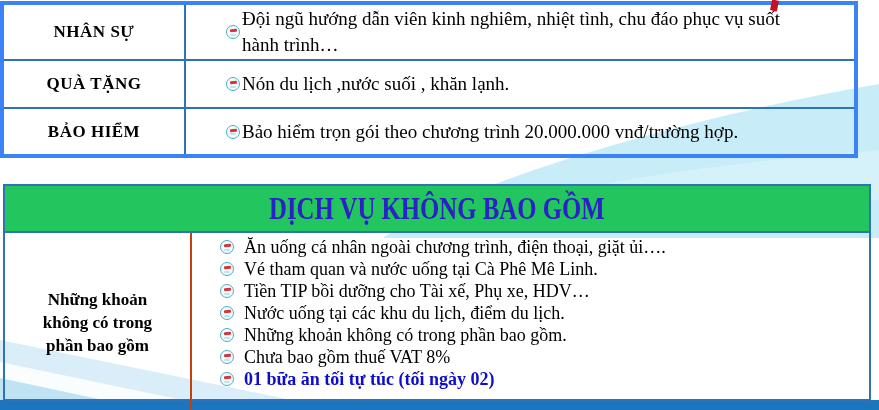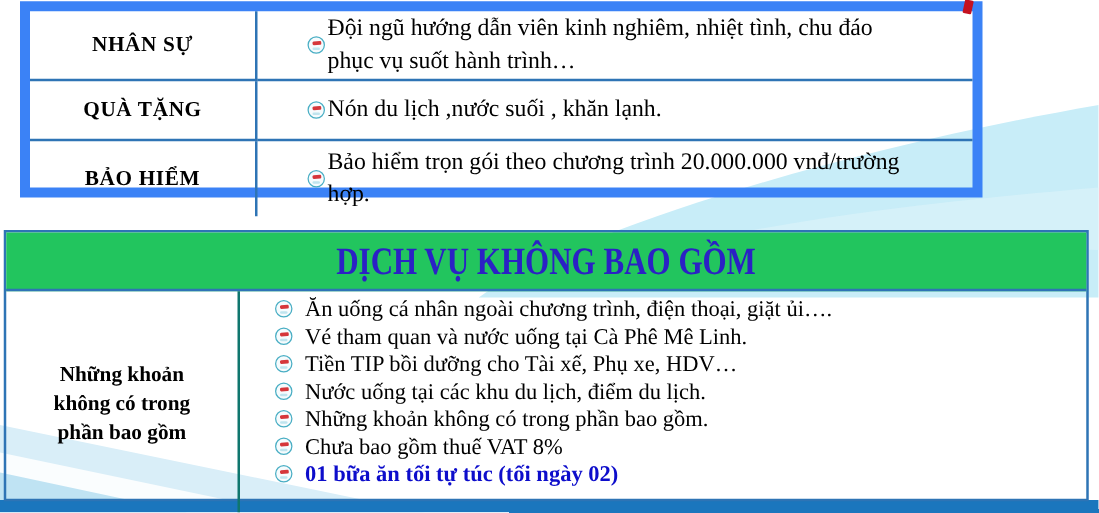--- a/index.html
+++ b/index.html
@@ -4,39 +4,39 @@
 <style>
   html,body{margin:0;padding:0;background:#fff;}
   .slide{position:relative;width:879px;height:410px;overflow:hidden;background:#ffffff;
          font-family:"Liberation Serif","DejaVu Serif",serif;}
   svg.bg{position:absolute;left:0;top:0;z-index:0;}
   .red-mark{position:absolute;left:771px;top:0;width:7px;height:11px;background:#c41220;
             transform:rotate(12deg);border-radius:1px;z-index:3;}
   .bottom-bar{position:absolute;left:0;top:400px;width:879px;height:10px;background:#1b76bd;z-index:1;}
 
   
-  .t1{position:absolute;left:16px;top:1px;width:770px;height:157px;z-index:2;
+  .t1{position:absolute;left:0;top:1px;width:858px;height:157px;z-index:2;
       display:grid;grid-template-columns:182px 1fr;grid-template-rows:56px 48px 1fr;
-      border:8px solid #3b82f6;box-sizing:border-box;}
+      border:4px solid #3b82f6;box-sizing:border-box;}
   .t1 .lbl{border-right:2px solid #2e74b5;border-bottom:2px solid #2e74b5;
            display:flex;align-items:center;justify-content:center;
            font-weight:bold;font-size:17px;letter-spacing:.5px;color:#000;}
   .t1 .cnt{border-bottom:2px solid #2e74b5;display:flex;align-items:center;
            padding:4px 56px 4px 40px;box-sizing:border-box;font-size:19px;color:#000;line-height:26px;}
   .t1 .last{border-bottom:none;}
 
   
   .t2{position:absolute;left:3px;top:184px;width:868px;height:217px;z-index:2;
       border:2px solid #2e74b5;box-sizing:border-box;display:flex;flex-direction:column;}
   .t2-header{height:47px;flex:0 0 47px;background:#22c55e;border-bottom:2px solid #2e74b5;
              display:flex;align-items:center;justify-content:center;box-sizing:border-box;}
   .t2-header .htxt{font-weight:bold;font-size:31px;color:#2b21c5;white-space:nowrap;
                    transform:scaleX(.8);letter-spacing:0px;}
   .t2-body{flex:1;display:grid;grid-template-columns:187px 1fr;}
-  .t2-body .lbl{border-right:2px solid #0f766e;display:flex;align-items:center;justify-content:center;}
+  .t2-body .lbl{border-right:2px solid #c2410c;display:flex;align-items:center;justify-content:center;}
   .t2-body .lbl .lblin{width:140px;text-align:center;font-weight:bold;font-size:17px;line-height:23px;color:#000;}
   .t2-items{display:flex;flex-direction:column;justify-content:space-between;
             padding:3px 10px 21px 28px;box-sizing:border-box;}
   .item{display:flex;align-items:center;gap:10px;font-size:18px;line-height:22px;color:#000;}
   .item.hl .itxt{color:#0d0dcb;font-weight:bold;}
 
   
   .logo{flex:0 0 14px;width:14px;height:14px;border-radius:50%;
         border:1.6px solid #49aec4;background:#f6fbfd;box-sizing:border-box;
         display:inline-flex;align-items:center;justify-content:center;position:relative;}

